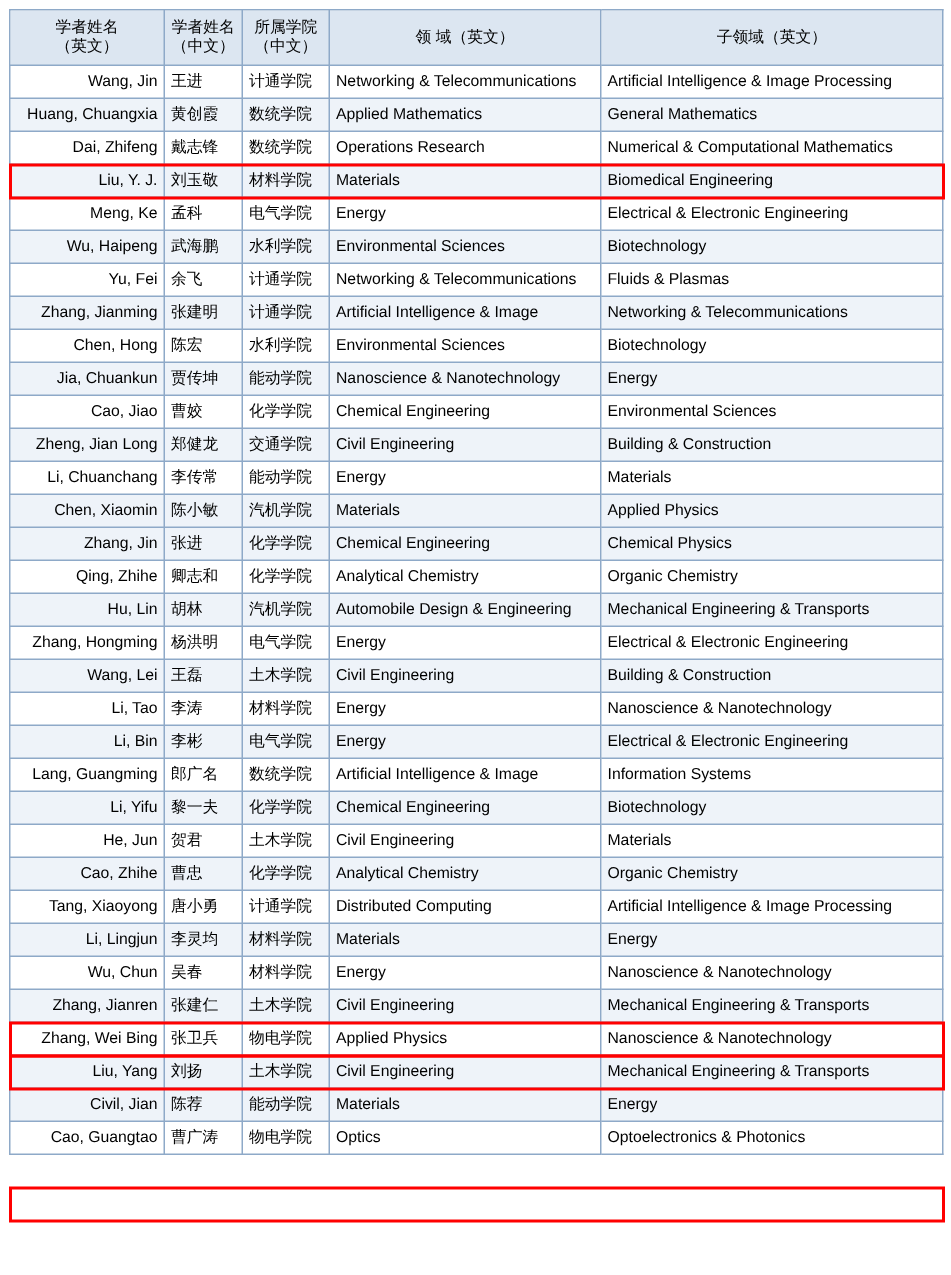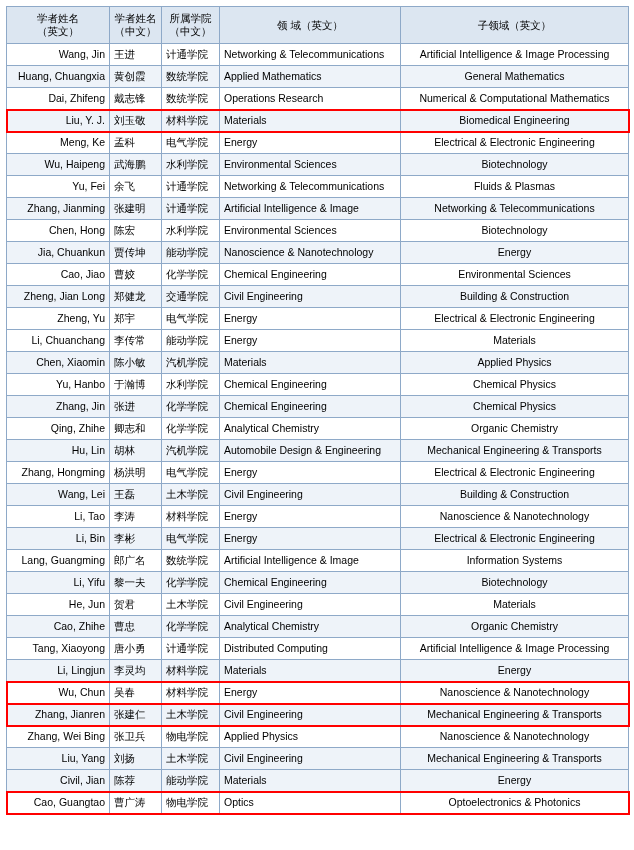--- a/index.html
+++ b/index.html
@@ -58,21 +58,21 @@
     height: 15px;
     background: #ffffff;
   }
   table.scholars tbody tr.alt td {
     background: #eef3f9;
   }
   td.name-en { text-align: right; margin-top: 18px; }
   td.name-cn { text-align: left; }
   td.college { text-align: left; }
   td.field   { text-align: left; }
-  td.sub     { text-align: center; }
+  td.sub     { text-align: left; }
 
   
   .hl {
     position: absolute;
     border: 2px solid #ff0000;
     pointer-events: none;
     box-sizing: border-box;
   }
 </style>
 </head>
@@ -188,46 +188,32 @@
           <td class="sub">Environmental Sciences</td>
         </tr>
         <tr class="alt">
           <td class="name-en">Zheng, Jian Long</td>
           <td class="name-cn">郑健龙</td>
           <td class="college">交通学院</td>
           <td class="field">Civil Engineering</td>
           <td class="sub">Building &amp; Construction</td>
         </tr>
         <tr>
-          <td class="name-en">Zheng, Yu</td>
-          <td class="name-cn">郑宇</td>
-          <td class="college">电气学院</td>
-          <td class="field">Energy</td>
-          <td class="sub">Electrical &amp; Electronic Engineering</td>
-        </tr>
-        <tr>
           <td class="name-en">Li, Chuanchang</td>
           <td class="name-cn">李传常</td>
           <td class="college">能动学院</td>
           <td class="field">Energy</td>
           <td class="sub">Materials</td>
         </tr>
         <tr class="alt">
           <td class="name-en">Chen, Xiaomin</td>
           <td class="name-cn">陈小敏</td>
           <td class="college">汽机学院</td>
           <td class="field">Materials</td>
           <td class="sub">Applied Physics</td>
-        </tr>
-        <tr>
-          <td class="name-en">Yu, Hanbo</td>
-          <td class="name-cn">于瀚博</td>
-          <td class="college">水利学院</td>
-          <td class="field">Chemical Engineering</td>
-          <td class="sub">Chemical Physics</td>
         </tr>
         <tr class="alt">
           <td class="name-en">Zhang, Jin</td>
           <td class="name-cn">张进</td>
           <td class="college">化学学院</td>
           <td class="field">Chemical Engineering</td>
           <td class="sub">Chemical Physics</td>
         </tr>
         <tr>
           <td class="name-en">Qing, Zhihe</td>

